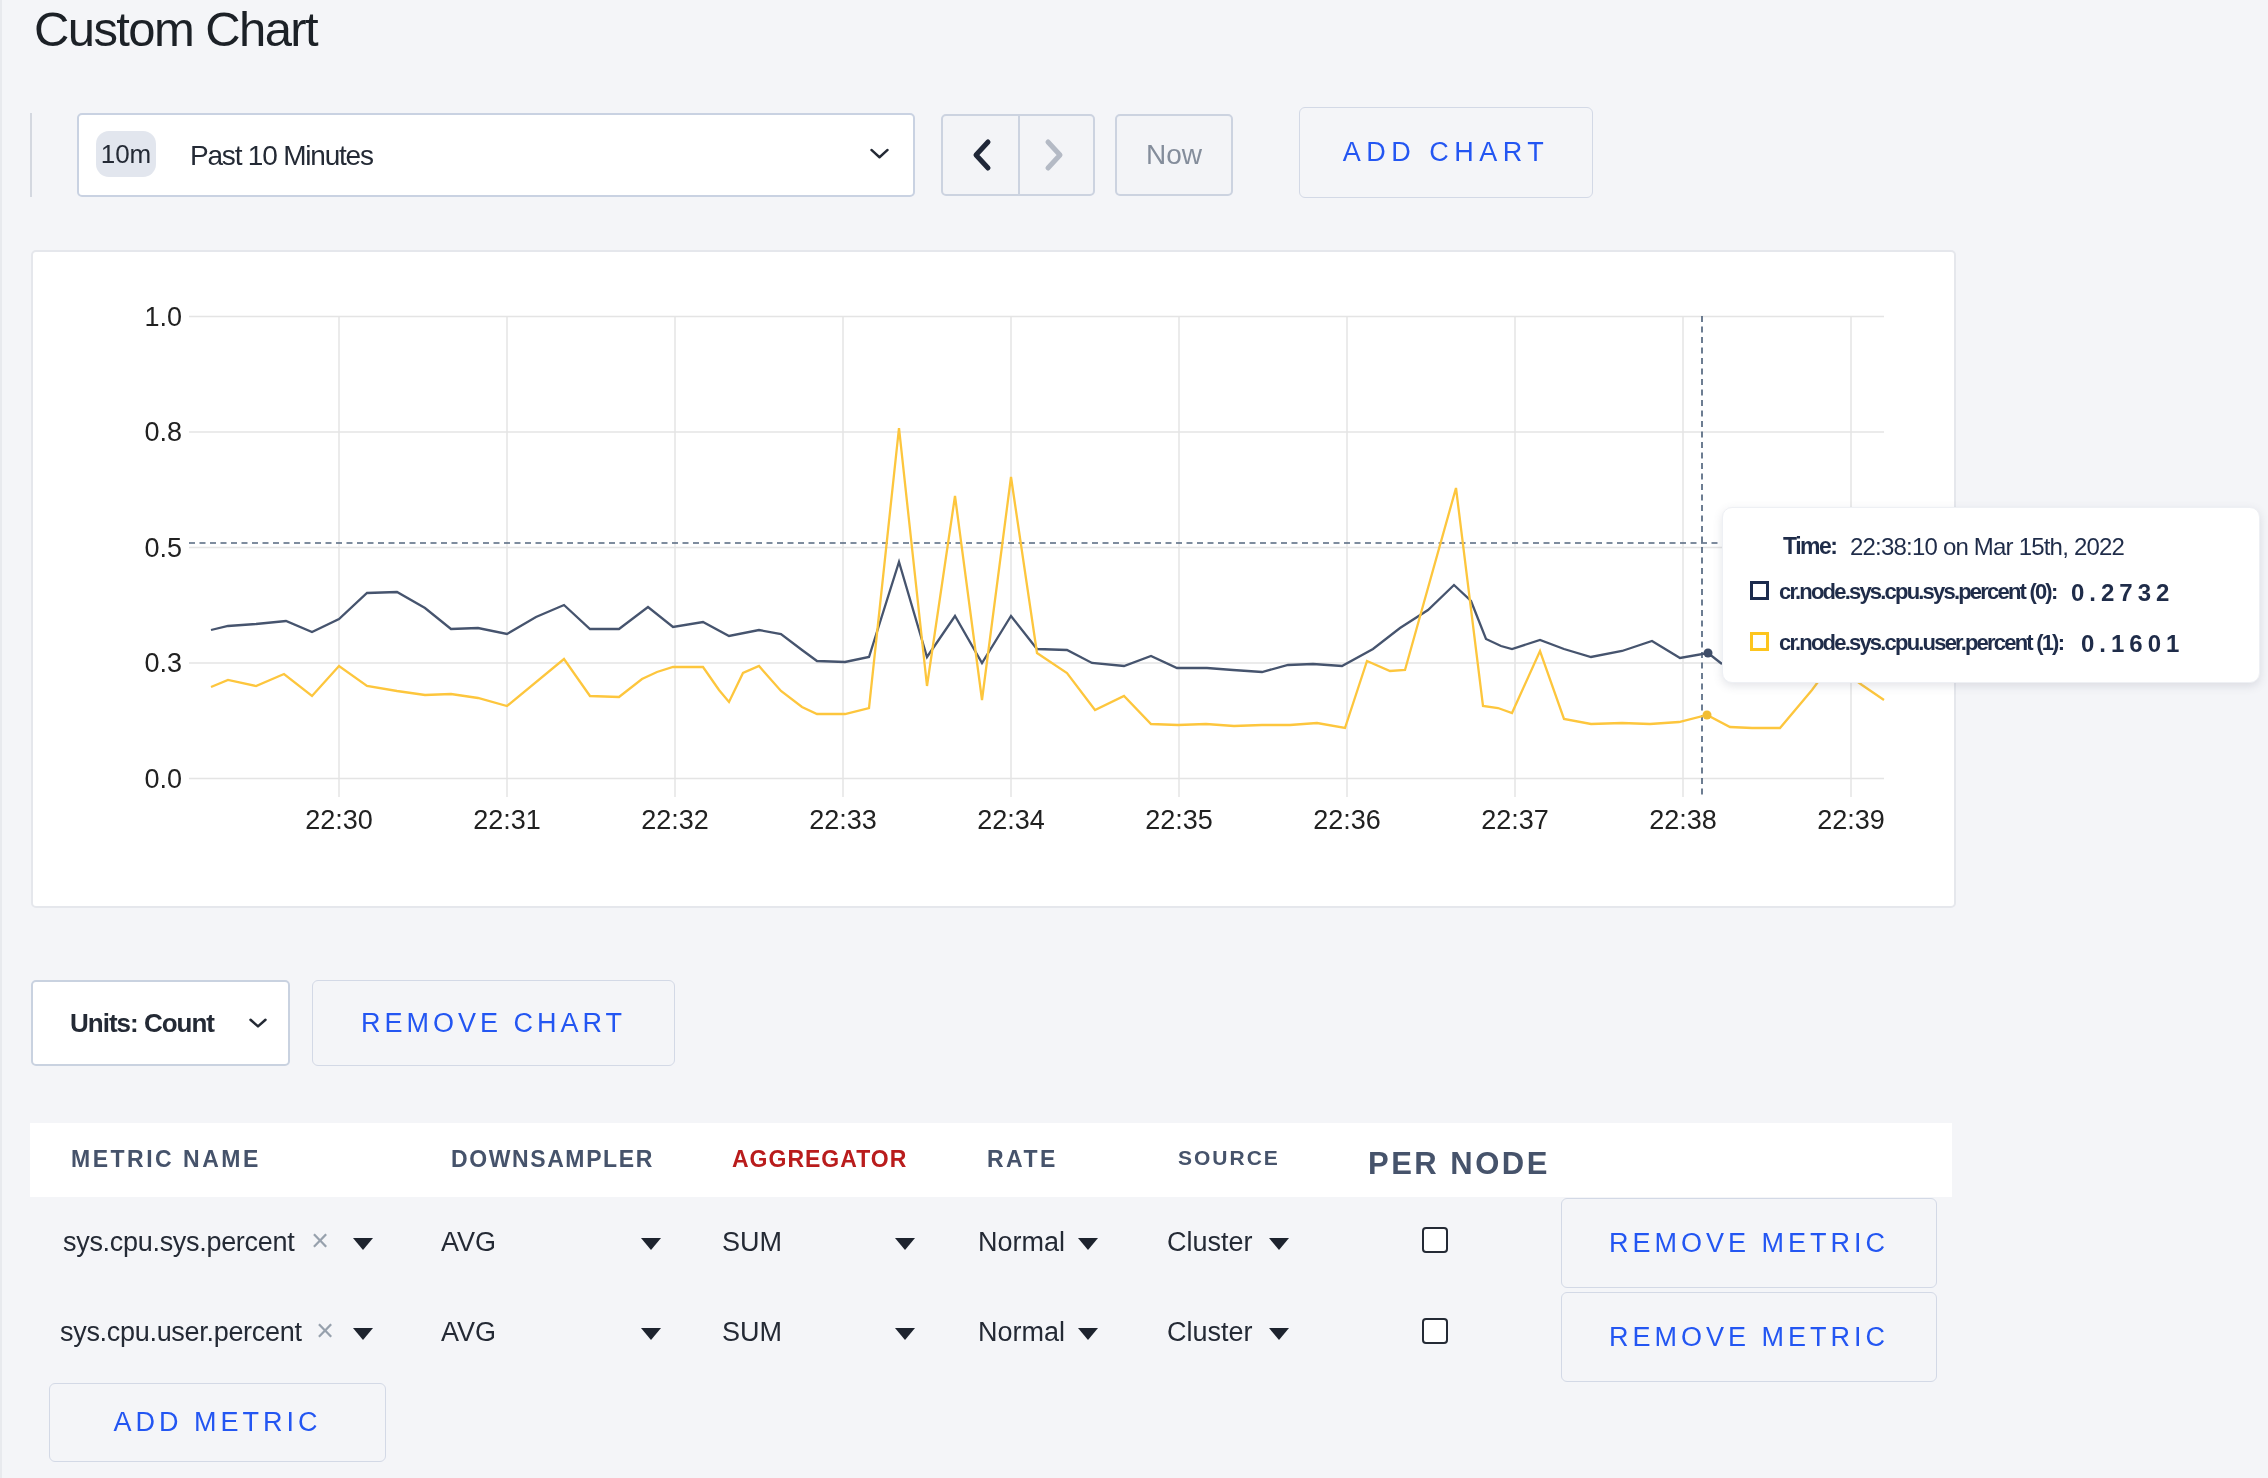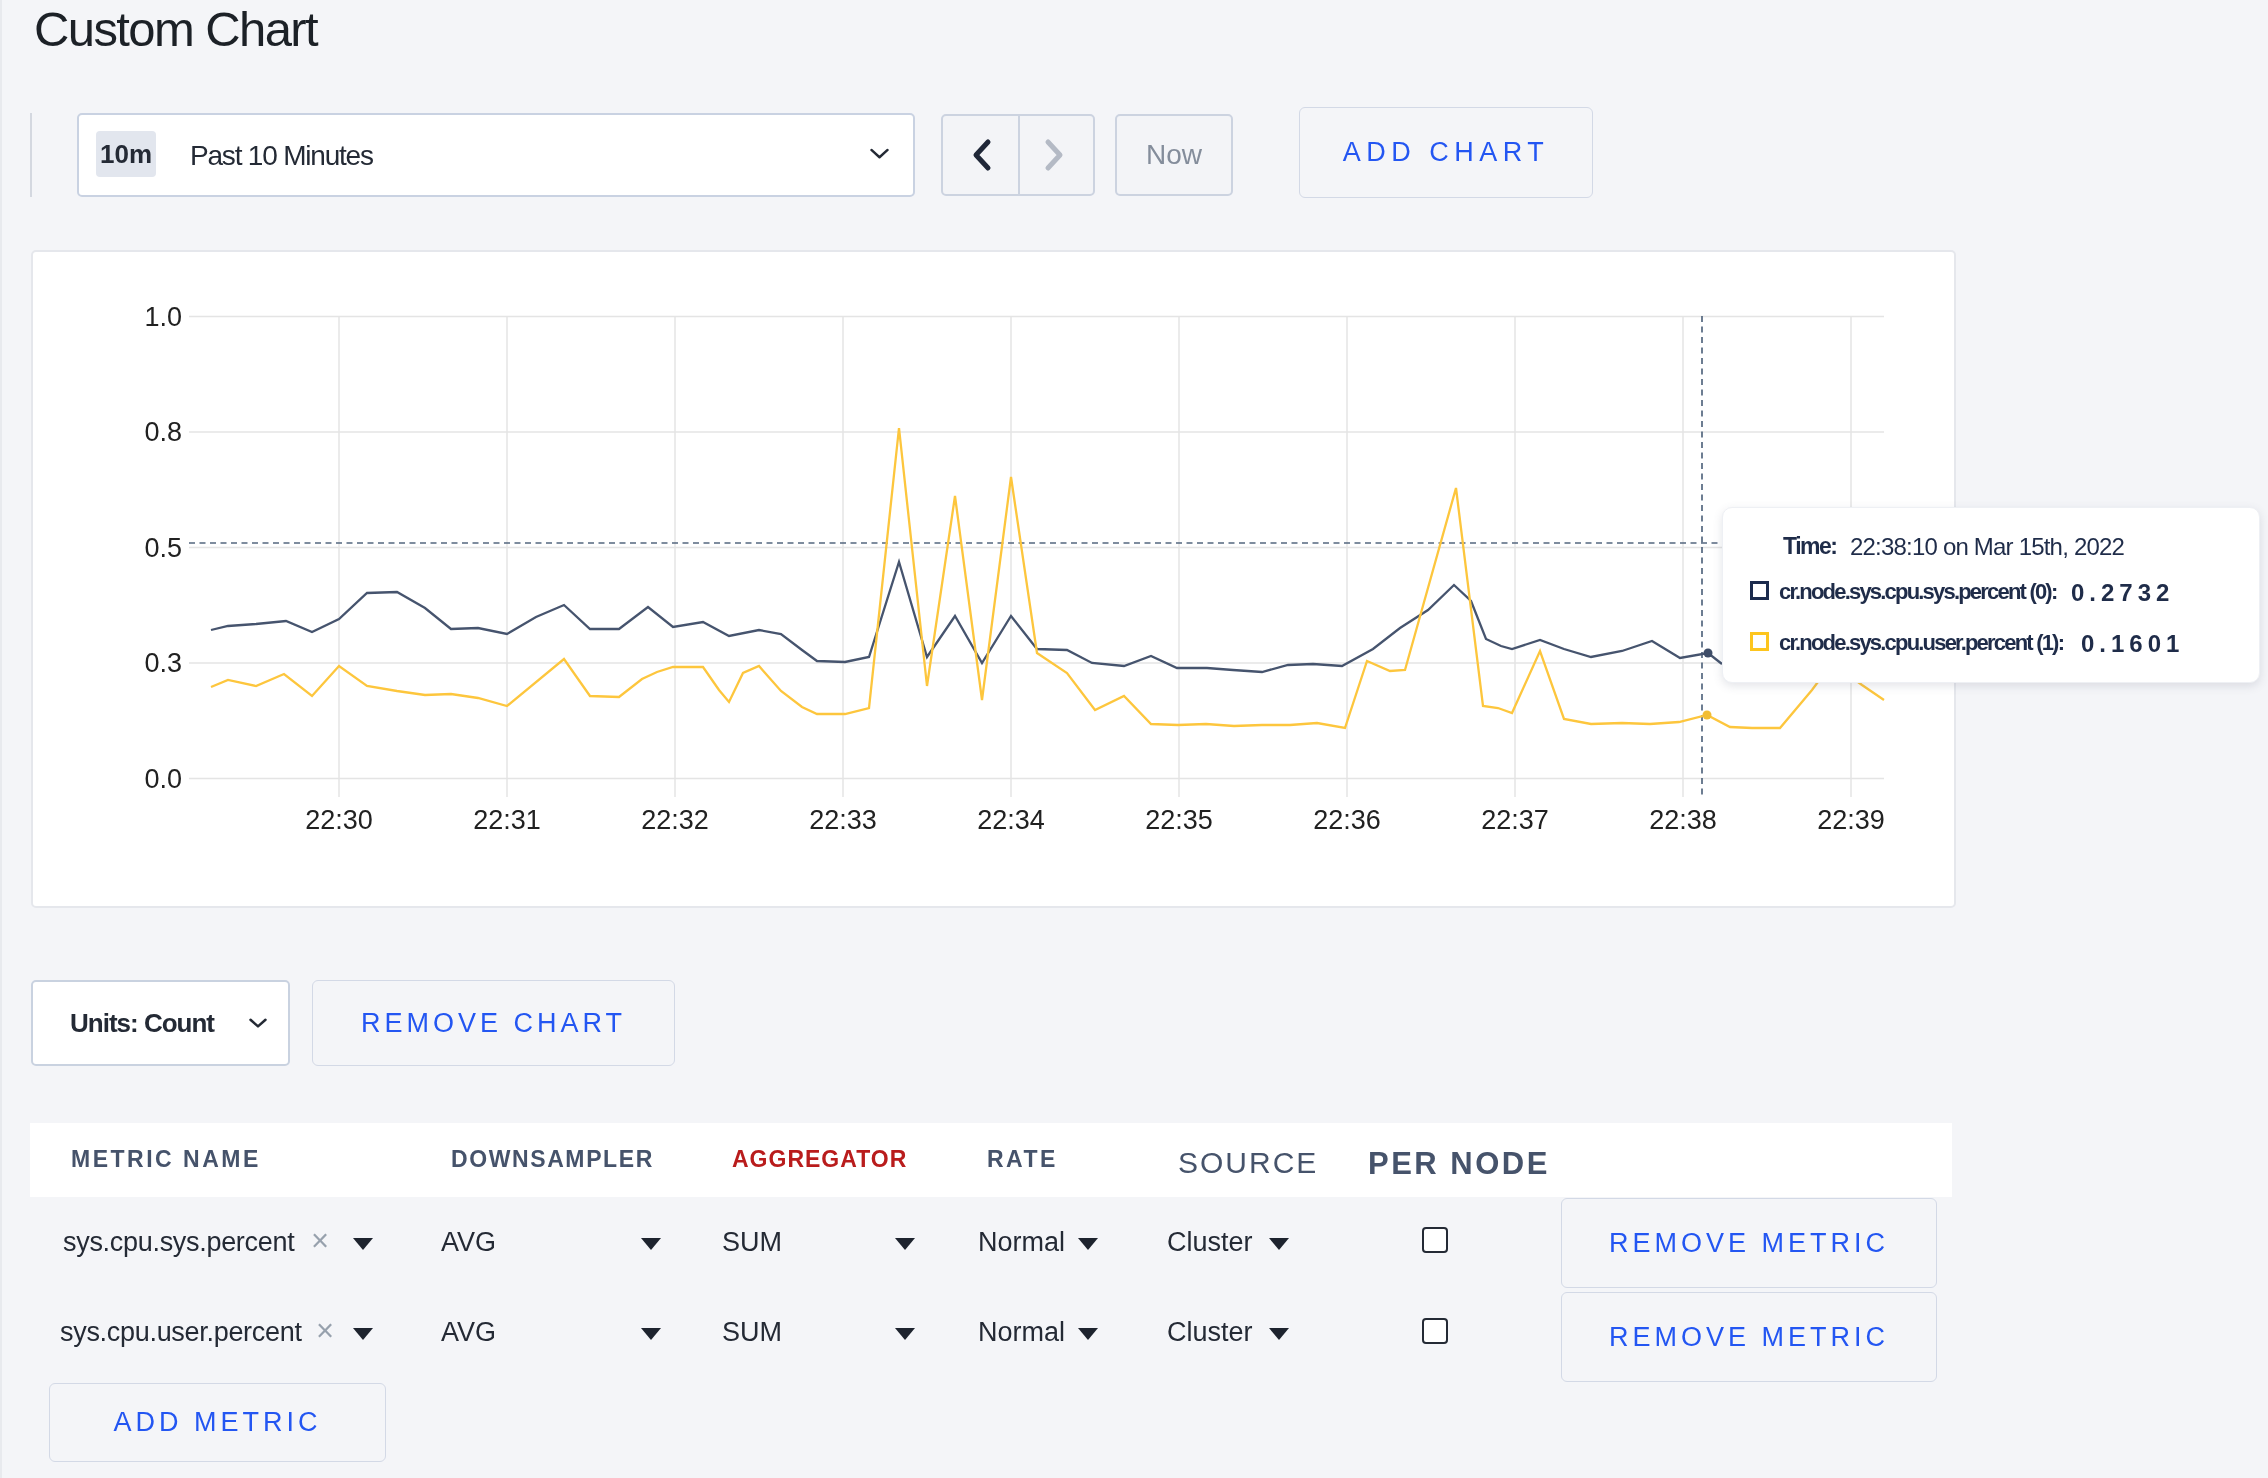--- a/index.html
+++ b/index.html
@@ -11,21 +11,21 @@
 </style>
 </head>
 <body>
 <div class="abs" style="left:0;top:0;width:2px;height:1478px;background:#e8eaee;"></div>
 
 <div class="abs" style="left:34px;top:1px;font-size:49px;color:#1c2127;letter-spacing:-1.6px;">Custom Chart</div>
 
 <div class="abs" style="left:30px;top:113px;width:2px;height:84px;background:#d4d8e0;"></div>
 
 <div class="abs" style="left:77px;top:113px;width:838px;height:84px;background:#fff;border:2px solid #c9d2e2;border-radius:5px;"></div>
-<div class="abs" style="left:96px;top:131px;width:60px;height:46px;background:#e2e6ee;border-radius:4px;display:flex;align-items:center;justify-content:center;font-size:26px;font-weight:700;color:#242a35;">10m</div>
+<div class="abs" style="left:96px;top:131px;width:60px;height:46px;background:#e2e6ee;border-radius:13px;display:flex;align-items:center;justify-content:center;font-size:26px;font-weight:400;color:#242a35;">10m</div>
 <div class="abs ddtext" style="left:190px;top:140px;font-size:28px;letter-spacing:-1.2px;">Past 10 Minutes</div>
 <svg class="abs" style="left:869px;top:147px;" width="21" height="14" viewBox="0 0 26 16">
     <path d="M3 3 L13 12 L23 3" fill="none" stroke="#242a35" stroke-width="3" stroke-linecap="round" stroke-linejoin="round"></path>
   </svg>
 
 <div class="abs" style="left:941px;top:114px;width:154px;height:82px;background:#f3f4f7;border:2px solid #ccd3e0;border-radius:5px;"></div>
 <div class="abs" style="left:1018px;top:114px;width:2px;height:82px;background:#ccd3e0;"></div>
 <svg class="abs" style="left:970px;top:138px;" width="22" height="34" viewBox="0 0 22 34">
     <path d="M18 4 L6 17 L18 30" fill="none" stroke="#1f2738" stroke-width="5" stroke-linecap="round" stroke-linejoin="round"></path>
   </svg>
@@ -106,21 +106,21 @@
 <svg class="abs" style="left:248px;top:1017px;" width="20" height="13" viewBox="0 0 24 15">
     <path d="M3 3 L12 11 L21 3" fill="none" stroke="#242a35" stroke-width="3" stroke-linecap="round" stroke-linejoin="round"></path>
   </svg>
 <div class="btn" style="left:312px;top:980px;width:363px;height:86px;">REMOVE CHART</div>
 
 <div class="abs" style="left:30px;top:1123px;width:1922px;height:74px;background:#fff;"></div>
 <div class="abs" style="top:1146px;left:71px;font-size:23px;font-weight:700;letter-spacing:2.5px;color:#46536b;">METRIC NAME</div>
 <div class="abs" style="top:1146px;left:451px;font-size:23px;font-weight:700;letter-spacing:1.6px;color:#46536b;">DOWNSAMPLER</div>
 <div class="abs" style="top:1146px;left:732px;font-size:23px;font-weight:700;letter-spacing:1.0px;color:#b91c1c;">AGGREGATOR</div>
 <div class="abs" style="top:1146px;left:987px;font-size:23px;font-weight:700;letter-spacing:2.5px;color:#46536b;">RATE</div>
-<div class="abs" style="top:1146px;left:1178px;font-size:30px;font-weight:400;letter-spacing:2.0px;color:#46536b;text-align:right;">SOURCE</div>
+<div class="abs" style="top:1146px;left:1178px;font-size:21px;font-weight:700;letter-spacing:2.0px;color:#46536b;text-align:right;">SOURCE</div>
 <div class="abs" style="top:1146px;left:1368px;font-size:31px;font-weight:700;letter-spacing:2.5px;color:#46536b;">PER NODE</div>
 
 <div class="abs ddtext" style="left:63px;top:1227px;letter-spacing:-0.3px;">sys.cpu.sys.percent</div>
 <div class="abs" style="left:311px;top:1223px;font-size:31px;color:#97a1ad;">×</div>
 <span class="caret abs" style="left:353px;top:1238px;"></span>
 <div class="abs ddtext" style="left:441px;top:1227px;">AVG</div>
 <span class="caret abs" style="left:641px;top:1238px;"></span>
 <div class="abs ddtext" style="left:722px;top:1227px;">SUM</div>
 <span class="caret abs" style="left:895px;top:1238px;"></span>
 <div class="abs ddtext" style="left:978px;top:1227px;">Normal</div>

